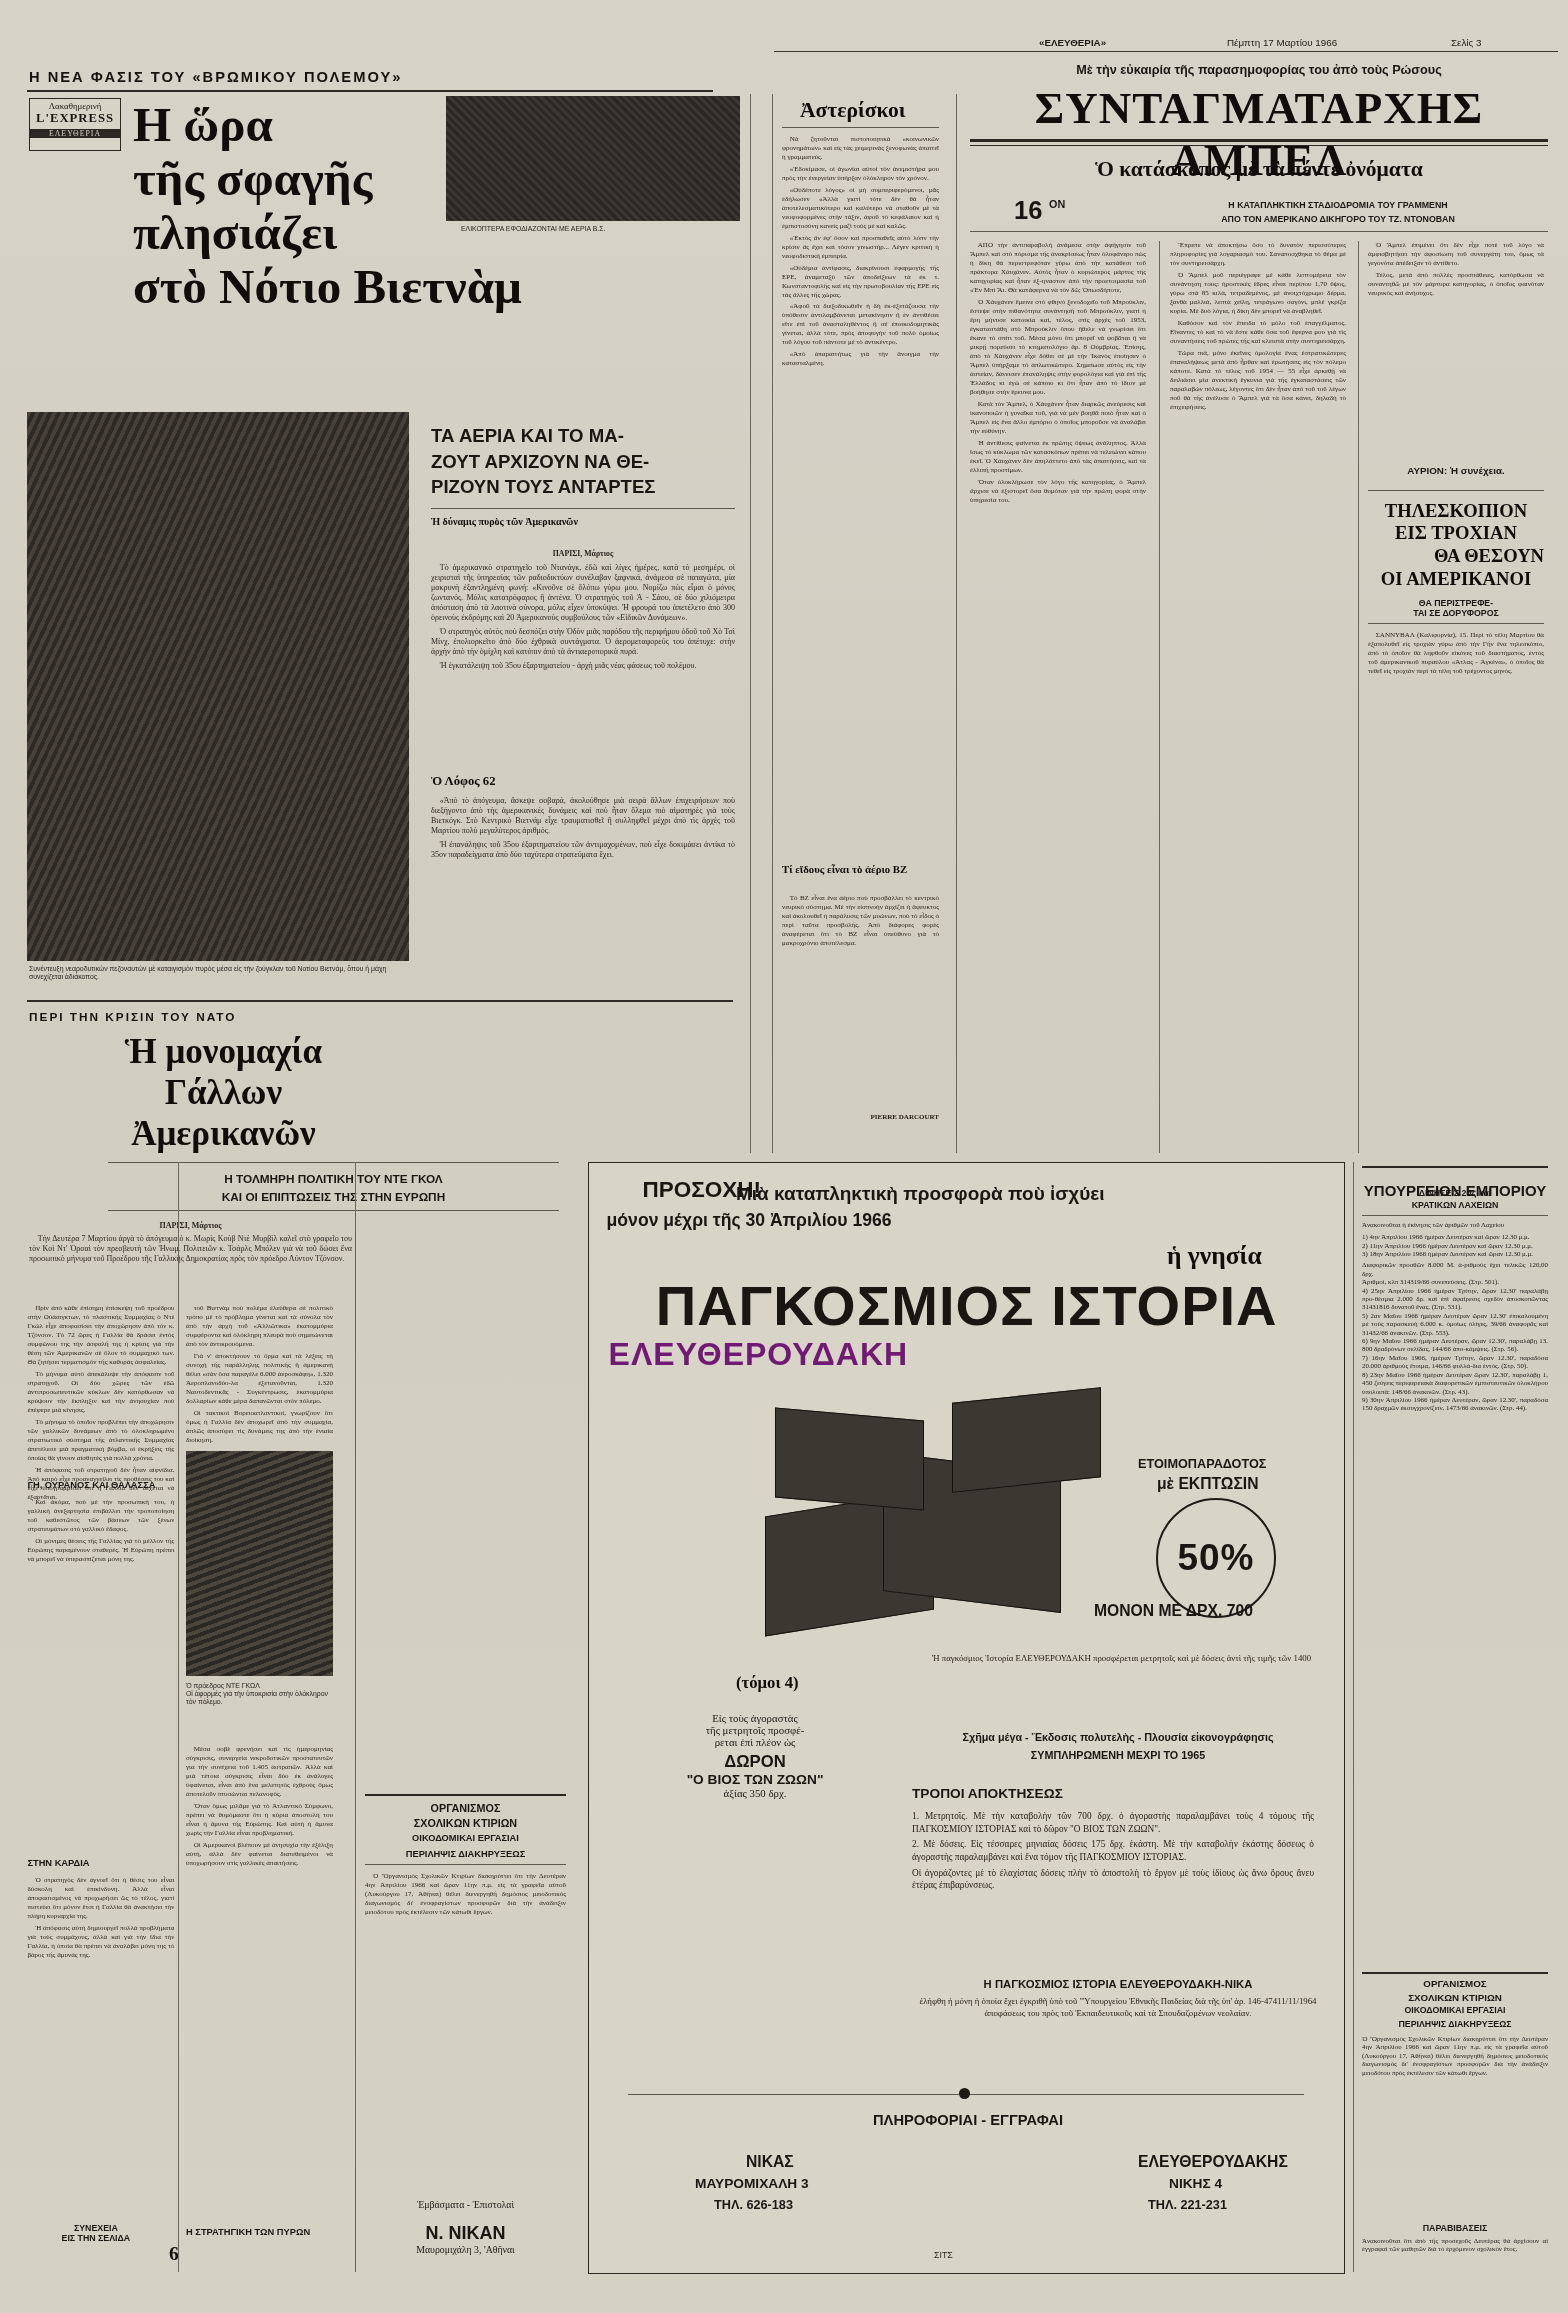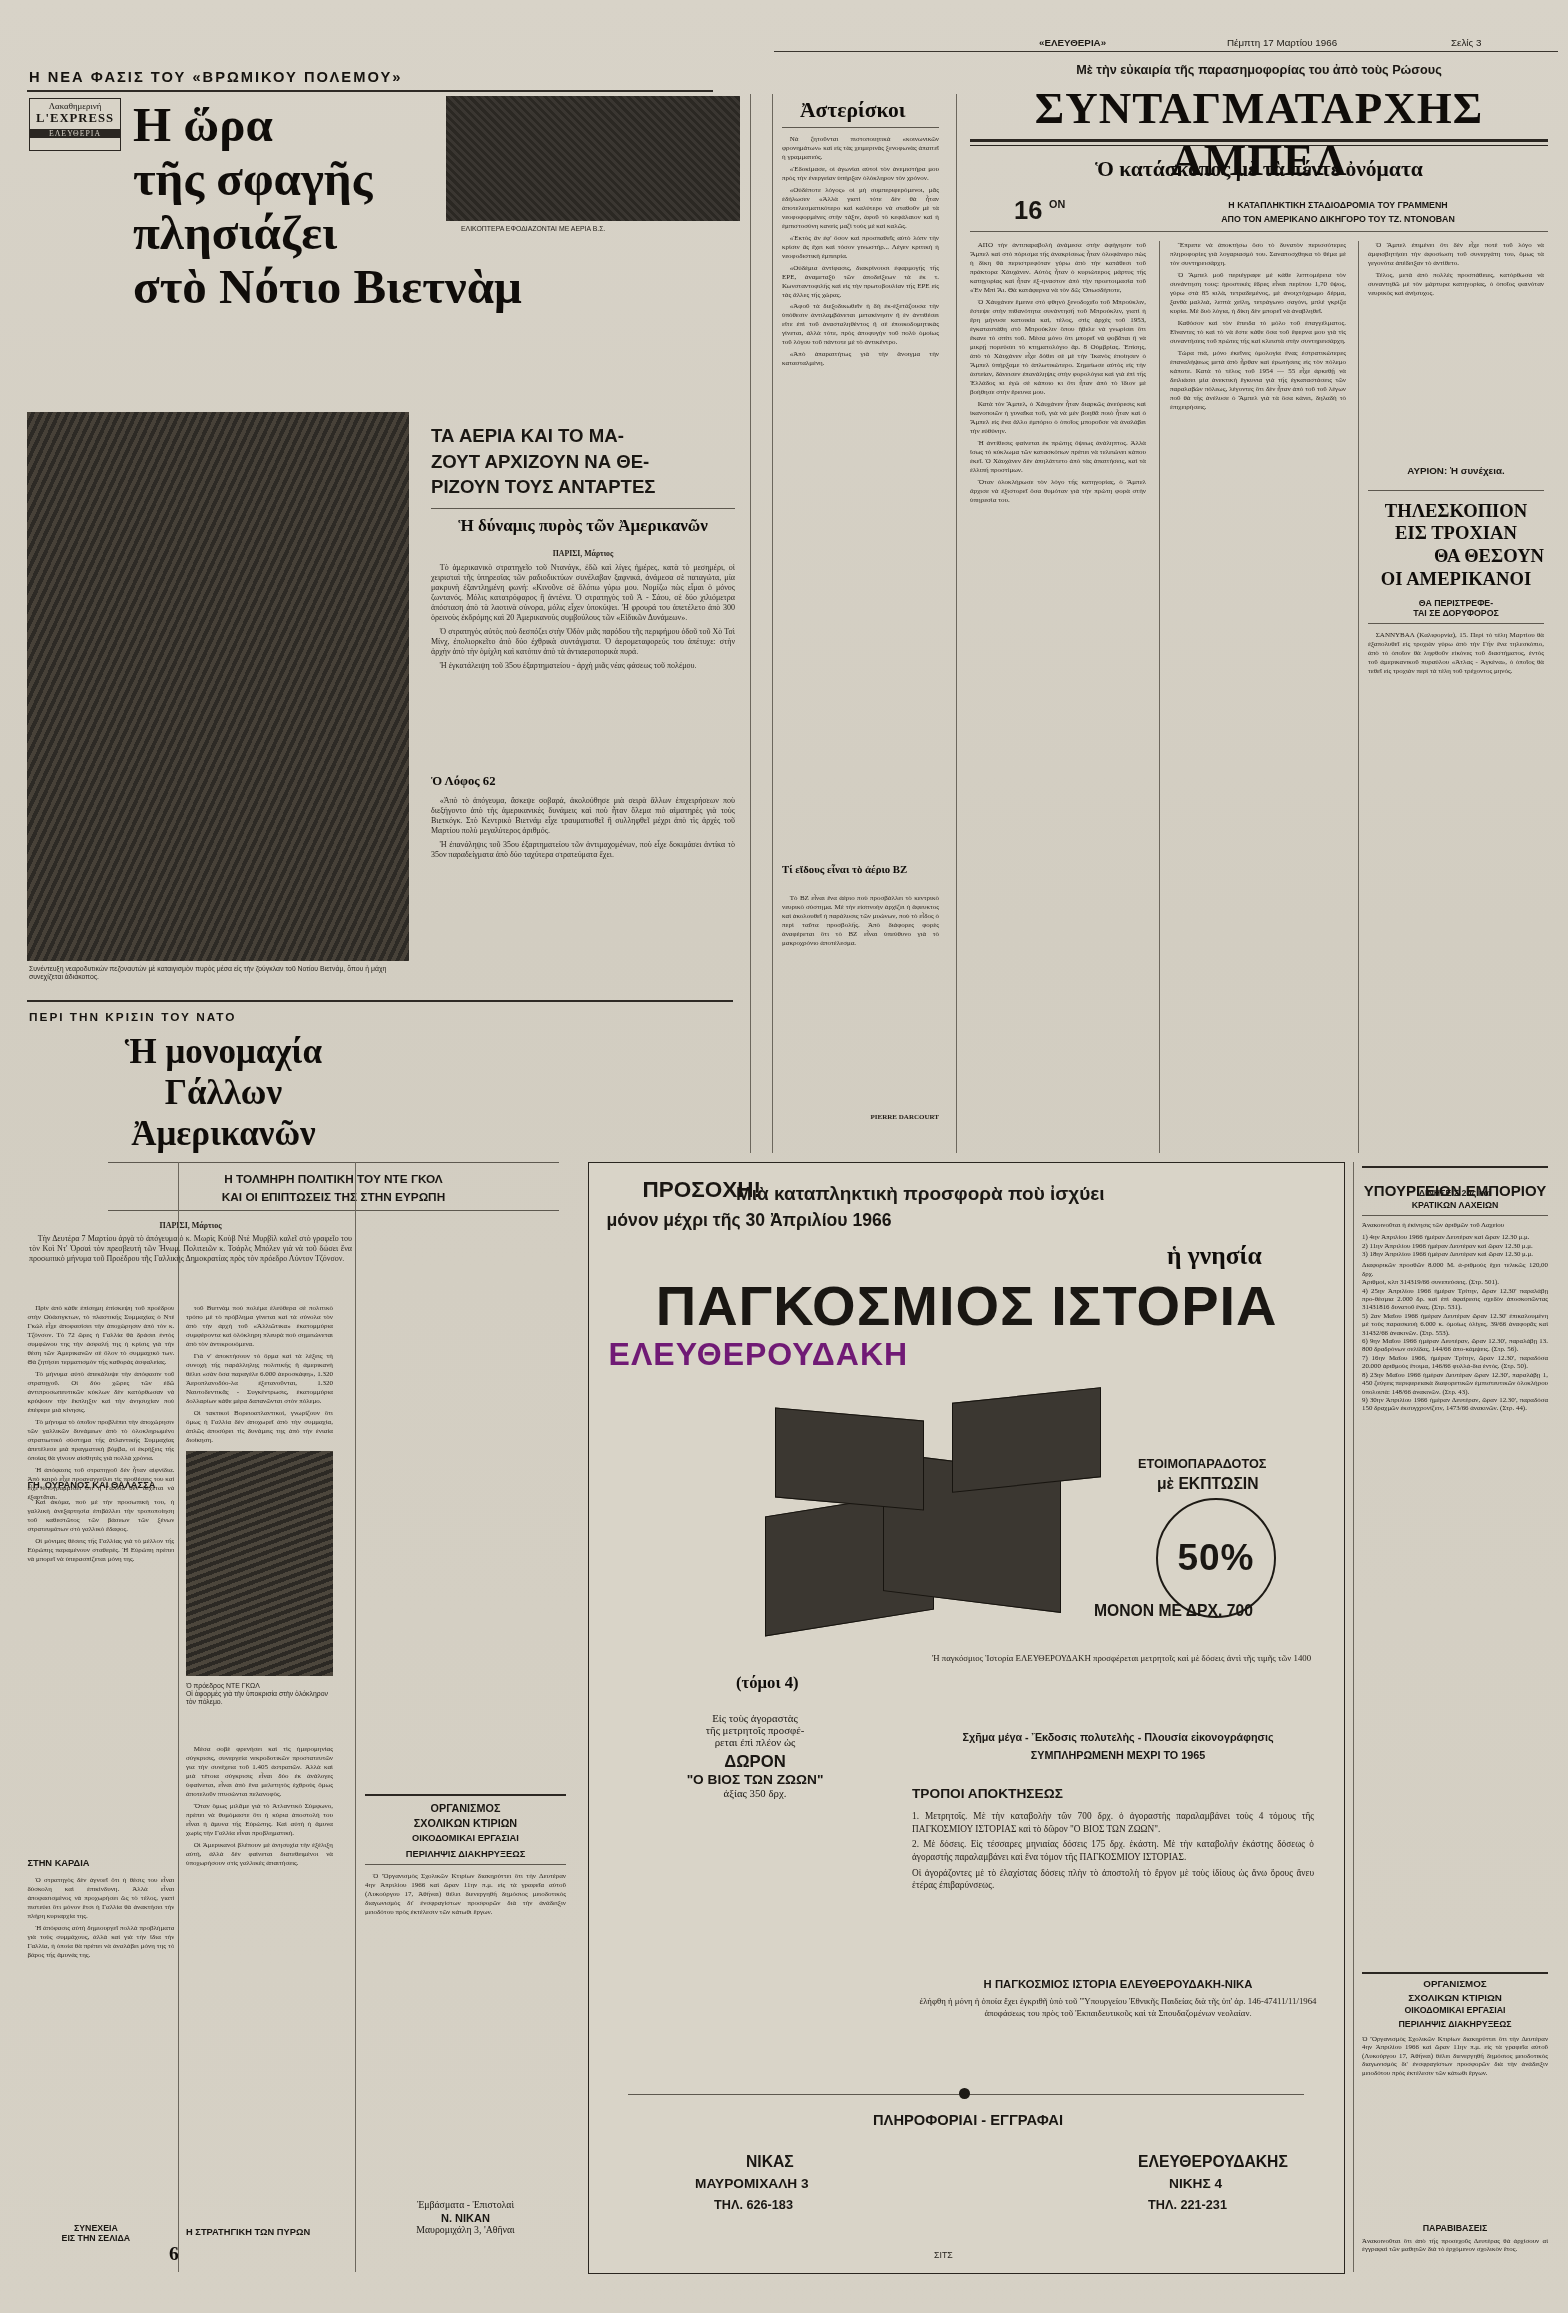--- a/index.html
+++ b/index.html
@@ -70,21 +70,21 @@
  <div class="photo grain" style="top:96px;left:446px;width:294px;height:125px;"></div>
  <div class="caption" style="position:absolute;top:225px;left:461px;width:284px;">ΕΛΙΚΟΠΤΕΡΑ ΕΦΟΔΙΑΖΟΝΤΑΙ ΜΕ ΑΕΡΙΑ Β.Σ.</div>
 
  <div class="photo grain2" style="top:412px;left:27.4px;width:382px;height:549px;"></div>
  <div class="caption" style="position:absolute;top:965px;left:29px;width:378px;">Συνέντευξη νεαροδυτικών πεζοναυτών μὲ καταιγισμὸν πυρὸς μέσα εἰς τὴν ζούγκλαν τοῦ Νοτίου Βιετνάμ, ὅπου ἡ μάχη συνεχίζεται ἀδιάκοπος.</div>
 
  <div class="sectitle" style="position:absolute;top:423px;left:431px;width:304px;font-size:18.6px;line-height:25.5px;">ΤΑ ΑΕΡΙΑ ΚΑΙ ΤΟ ΜΑ-</div>
  <div class="sectitle" style="position:absolute;top:449px;left:431px;width:304px;font-size:18.6px;line-height:25.5px;">ΖΟΥΤ ΑΡΧΙΖΟΥΝ ΝΑ ΘΕ-</div>
  <div class="sectitle" style="position:absolute;top:474px;left:431px;width:304px;font-size:18.6px;line-height:25.5px;">ΡΙΖΟΥΝ ΤΟΥΣ ΑΝΤΑΡΤΕΣ</div>
  <div class="rule-h" style="top:508px;left:431px;width:304px;"></div>
- <div class="bigserif" style="position:absolute;top:516px;left:431px;width:304px;font-size:17px;text-align:center;">Ἡ δύναμις πυρὸς τῶν Ἀμερικανῶν</div>
+ <div class="bigserif" style="position:absolute;top:516px;left:431px;width:304px;font-size:10px;">Ἡ δύναμις πυρὸς τῶν Ἀμερικανῶν</div>
 
  <div class="jtext" style="position:absolute;top:549px;left:431px;width:304px;">
    <div class="center bold" style="text-indent:0;font-size:7.8px;margin-bottom:3.9px;">ΠΑΡΙΣΙ, Μάρτιος</div>
    <p>Τὸ ἀμερικανικὸ στρατηγεῖο τοῦ Ντανάγκ, ἐδῶ καὶ λίγες ἡμέρες, κατὰ τὸ μεσημέρι, οἱ χειρισταὶ τῆς ὑπηρεσίας τῶν ραδιοδικτύων συνέλαβαν ξαφνικά, ἀνάμεσα σὲ παταγώτα, μία μακρυνὴ ἐξαντλημένη φωνή: «Κινοῦνε σὲ ὅλόπω γύρω μου. Νομίζω πὼς εἶμαι ὁ μόνος ζωντανός. Μόλις κατατρόφαρος ἢ ἀντένα. Ὁ στρατηγὸς τοῦ Ἀ - Σάου, σὲ δύο χιλιόμετρα ἀπόσταση ἀπὸ τὰ λαοτινὰ σύνορα, μόλις εἶχεν ὑποκύψει. Ἡ φρουρά του ἀπετέλετο ἀπὸ 300 ὁρεινοὺς ἐκδρόμης καὶ 20 Ἀμερικανοὺς συμβούλους τῶν «Εἰδικῶν Δυνάμεων».</p>
    <p>Ὁ στρατηγὸς αὐτὸς ποὺ δεσπόζει στὴν Ὁδὸν μιᾶς παρόδου τῆς περιφήμου ὁδοῦ τοῦ Χὸ Τσὶ Μίνχ, ἐπολιορκεῖτο ἀπὸ δύο ἐχθρικὰ συντάγματα. Ὁ ἀερομεταφορεύς του ἀπέτυχε: στὴν ἀρχὴν ἀπὸ τὴν ὁμίχλη καὶ κατόπιν ἀπὸ τὰ ἀντιαεροπορικὰ πυρά.</p>
    <p>Ἡ ἐγκατάλειψη τοῦ 35ου ἐξαρτηματείου - ἀρχὴ μιᾶς νέας φάσεως τοῦ πολέμου.</p>
  </div>
  <div class="bigserif" style="position:absolute;top:774px;left:431px;font-size:12.7px;">Ὁ Λόφος 62</div>
  <div class="jtext" style="position:absolute;top:796px;left:431px;width:304px;">
    <p>«Ἀπὸ τὸ ἀπόγευμα, ἄσκεψε σοβαρά, ἀκολούθησε μιὰ σειρὰ ἄλλων ἐπιχειρήσεων ποὺ διεξήγοντο ἀπὸ τὴς ἀμερικανικὲς δυνάμεις καὶ ποὺ ἦταν ὅλεμα πιὸ αἱματηρὲς γιὰ τοὺς Βιετκόγκ. Στὸ Κεντρικὸ Βιετνάμ εἶχε τραυματισθεῖ ἢ συλληφθεῖ μέχρι ἀπὸ τὶς ἀρχὲς τοῦ Μαρτίου πολὺ μεγαλύτερος ἀριθμός.</p>
@@ -304,21 +304,21 @@
  <div class="rightcol-head" style="position:absolute;top:1802px;left:365px;width:201px;font-size:10.8px;">ΟΡΓΑΝΙΣΜΟΣ</div>
  <div class="rightcol-head" style="position:absolute;top:1817px;left:365px;width:201px;font-size:10.8px;">ΣΧΟΛΙΚΩΝ ΚΤΙΡΙΩΝ</div>
  <div class="rightcol-head" style="position:absolute;top:1833px;left:365px;width:201px;font-size:9.3px;">ΟΙΚΟΔΟΜΙΚΑΙ ΕΡΓΑΣΙΑΙ</div>
  <div class="rightcol-head" style="position:absolute;top:1849px;left:365px;width:201px;font-size:9.3px;">ΠΕΡΙΛΗΨΙΣ ΔΙΑΚΗΡΥΞΕΩΣ</div>
  <div class="rule-h" style="top:1864px;left:365px;width:201px;"></div>
  <div class="tinytext" style="position:absolute;top:1872px;left:365px;width:201px;height:314px;overflow:hidden;">
    <p>Ὁ 'Ὀργανισμὸς Σχολικῶν Κτιρίων διακηρύττει ὅτι τὴν Δευτέραν 4ην Ἀπριλίου 1966 καὶ ὥραν 11ην π.μ. εἰς τὰ γραφεῖα αὐτοῦ (Λυκούργου 17, Ἀθῆναι) θέλει διενεργηθῆ δημόσιος μειοδοτικὸς διαγωνισμὸς δι' ἐνσφραγίστων προσφορῶν διὰ τὴν ἀνάδειξιν μειοδότου πρὸς ἐκτέλεσιν τῶν κάτωθι ἔργων.</p>
  </div>
  <div style="position:absolute;top:2199px;left:365px;width:201px;text-align:center;">
    <div style="font-size:9.8px;">Ἐμβάσματα - Ἐπιστολαὶ</div>
-   <div class="ad-head" style="font-size:11px;margin-top:2px;">Ν. ΝΙΚΑΝ</div>
+   <div class="ad-head" style="font-size:18px;margin-top:13px;">Ν. ΝΙΚΑΝ</div>
    <div style="font-size:9.8px;">Μαυρομιχάλη 3, 'Αθῆναι</div>
  </div>
 
  <div class="rule-v" style="top:1162px;left:355px;height:1110px;"></div>
  <div class="rule-v" style="top:1162px;left:178px;height:1110px;"></div>
  <div class="rule-v" style="top:1162px;left:1353px;height:1110px;"></div>
 </div>
 
 
 </body></html>

